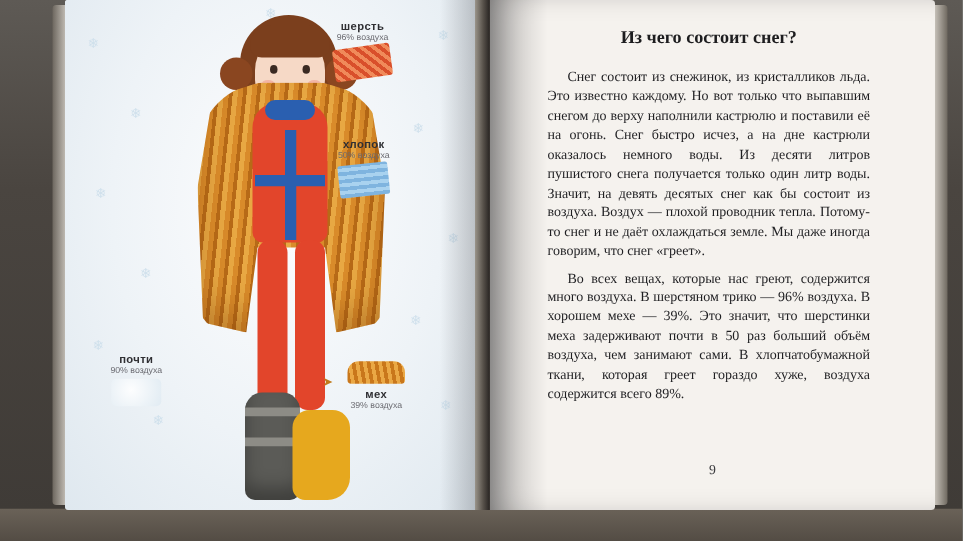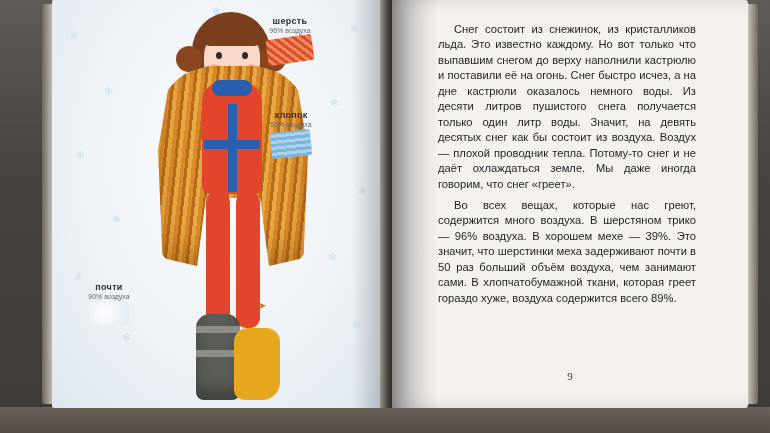--- a/index.html
+++ b/index.html
@@ -204,21 +204,21 @@
   }
   .heading {
     font-family: "Liberation Serif", serif;
     font-size: 14.5px;
     font-weight: bold;
     color: #1d1d1f;
     text-align: center;
     margin-bottom: 16px;
   }
   .para {
-    font-family: Liberation Sans, sans-serif;
+    font-family: Liberation Serif, serif;
     font-size: 11.2px;
     line-height: 1.38;
     color: #1f1f22;
     text-align: justify;
     text-indent: 16px;
     margin: 0 0 6px 0;
     hyphens: auto;
   }
   .folio {
     position: absolute;
@@ -305,30 +305,36 @@
           <div class="sub">50% воздуха</div>
           <div class="swatch-cotton"></div>
         </div>
 
         <div class="callout" style="left:22px; top:282px; width:70px;">
           <div class="cap">почти</div>
           <div class="sub">90% воздуха</div>
           <div class="swatch-snow"></div>
         </div>
 
+        <div class="callout" style="left:212px; top:286px; width:74px;">
+          <div class="swatch-fur"></div>
+          <div class="cap" style="margin-top:3px;">мех</div>
+          <div class="sub">39% воздуха</div>
+        </div>
 
         <span class="arrow" style="left:206px; top:300px;">➤</span>
       </div>
       <div class="page-shadow-left"></div>
     </div>
 
     <div class="spine"></div>
 
     <div class="page page-right">
       <div class="text-col">
+        <div class="heading">Из чего состоит снег?</div>
         <p class="para">Снег состоит из снежинок, из кристалликов льда. Это известно каждому. Но вот только что выпавшим снегом до верху наполнили кастрюлю и поставили её на огонь. Снег быстро исчез, а на дне кастрюли оказалось немного воды. Из десяти литров пушистого снега получается только один литр воды. Значит, на девять десятых снег как бы состоит из воздуха. Воздух — плохой проводник тепла. Потому-то снег и не даёт охлаждаться земле. Мы даже иногда говорим, что снег «греет».</p>
         <p class="para">Во всех вещах, которые нас греют, содержится много воздуха. В шерстяном трико — 96% воздуха. В хорошем мехе — 39%. Это значит, что шерстинки меха задерживают почти в 50 раз больший объём воздуха, чем занимают сами. В хлопчатобумажной ткани, которая греет гораздо хуже, воздуха содержится всего 89%.</p>
       </div>
       <div class="folio">9</div>
       <div class="page-shadow-right"></div>
     </div>
 
   </div>
 </div>
 

